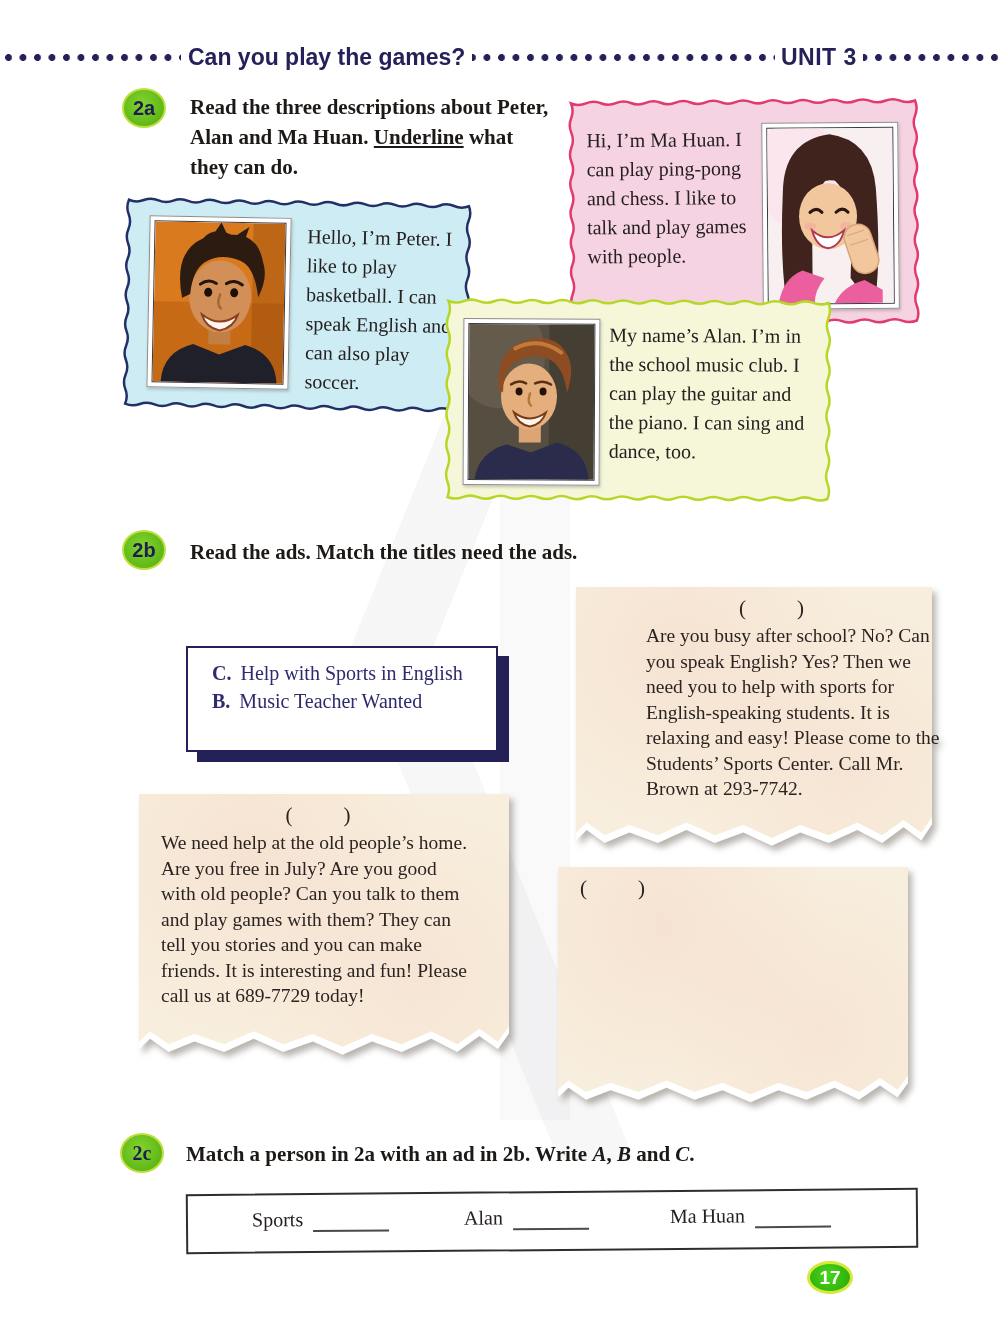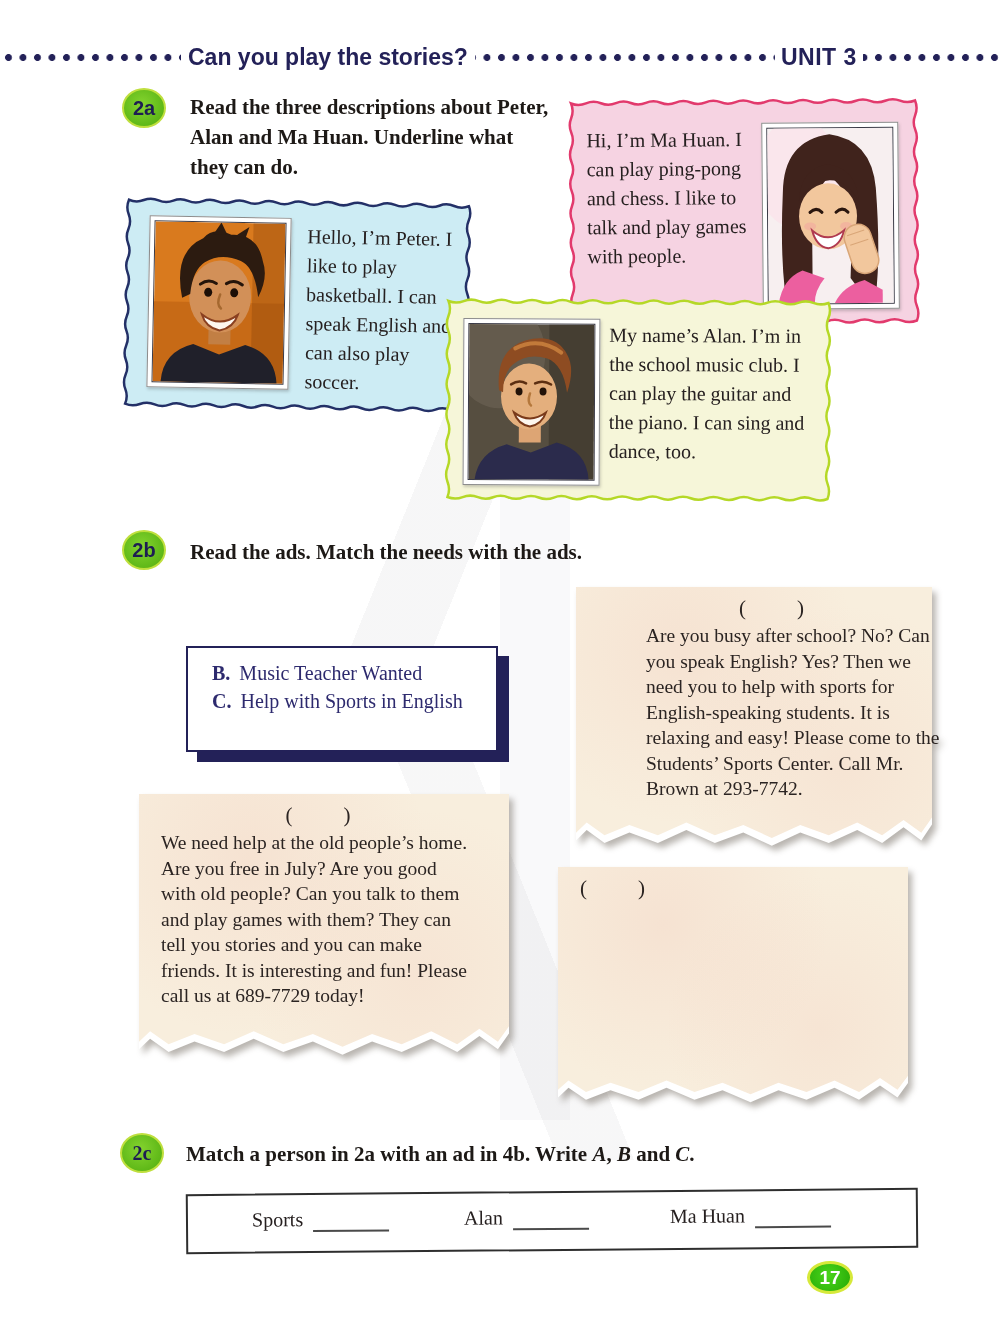--- a/index.html
+++ b/index.html
@@ -27,21 +27,21 @@
   .badge{position:absolute;width:40px;height:36px;border-radius:50%;
     background:radial-gradient(circle at 45% 40%,#85d42f 0%,#5cb616 75%);
     border:2px solid #bfdf3e;display:flex;align-items:center;justify-content:center;
     font-family:"Liberation Sans",sans-serif;font-weight:bold;font-size:20px;color:#1d1d52;}
   .badge-2a{left:122px;top:88px;}
   .badge-2b{left:122px;top:530px;}
   .badge-2c{left:120px;top:1133px;font-family:Liberation Serif, serif;}
 
   .inst{position:absolute;font-weight:bold;font-size:21px;line-height:30px;color:#1d1916;}
   .inst-2a{left:190px;top:92px;width:365px;}
-  .inst-2a .u{}
+  .inst-2a .u{text-decoration:underline;}
   .inst-2b{left:190px;top:537px;width:620px;}
   .inst-2c{left:186px;top:1139px;width:720px;}
   .inst-2c .it{font-style:italic;font-weight:bold;}
 
   
   .card{position:absolute;}
   .card .wavy{position:absolute;left:0;top:0;}
   .card-peter{left:122px;top:198px;width:350px;height:214px;transform:rotate(1.1deg);z-index:2;}
   .card-mahuan{left:567px;top:97px;width:354px;height:230px;transform:rotate(-0.5deg);z-index:1;}
   .card-alan{left:443px;top:297px;width:390px;height:206px;transform:rotate(0.3deg);z-index:3;}
@@ -98,21 +98,21 @@
 </head>
 <body>
 
 <div class="page">
 
   <div class="wm wm1"></div>
   <div class="wm wm2"></div>
   <div class="wm wm3"></div>
 
   <div class="dots-line"></div>
-  <span class="lesson-title">Can you play the stories?</span>
+  <span class="lesson-title">Can you play the games?</span>
   <span class="unit-label">UNIT 3</span>
 
   <div class="badge badge-2a">2a</div>
   <div class="inst inst-2a"><span>Read the three descriptions about Peter, Alan and Ma Huan. </span><span class="u">Underline</span><span> what they can do.</span></div>
 
   <div class="card card-mahuan">
     <svg class="wavy" viewBox="0 0 354 230" width="354" height="230">
         <path d="M 5 5 Q 12.478260869565219 8 19.956521739130437 5 Q 27.434782608695656 2 34.913043478260875 5 Q 42.39130434782609 8 49.86956521739131 5 Q 57.34782608695652 2 64.82608695652173 5 Q 72.30434782608697 8 79.78260869565219 5 Q 87.26086956521739 2 94.73913043478261 5 Q 102.21739130434783 8 109.69565217391305 5 Q 117.17391304347827 2 124.65217391304348 5 Q 132.1304347826087 8 139.6086956521739 5 Q 147.08695652173913 2 154.56521739130434 5 Q 162.04347826086956 8 169.52173913043478 5 Q 177 2 184.47826086956522 5 Q 191.95652173913044 8 199.43478260869566 5 Q 206.91304347826087 2 214.3913043478261 5 Q 221.8695652173913 8 229.34782608695653 5 Q 236.82608695652175 2 244.30434782608697 5 Q 251.7826086956522 8 259.2608695652174 5 Q 266.73913043478257 2 274.2173913043478 5 Q 281.695652173913 8 289.17391304347825 5 Q 296.65217391304344 2 304.1304347826087 5 Q 311.6086956521739 8 319.0869565217391 5 Q 326.5652173913043 2 334.04347826086956 5 Q 341.52173913043475 8 349 5 Q 352 12.333333333333332 349 19.666666666666664 Q 346 26.999999999999996 349 34.33333333333333 Q 352 41.666666666666664 349 48.99999999999999 Q 346 56.333333333333336 349 63.666666666666664 Q 352 71 349 78.33333333333333 Q 346 85.66666666666666 349 93 Q 352 100.33333333333333 349 107.66666666666667 Q 346 114.99999999999999 349 122.33333333333333 Q 352 129.66666666666666 349 137 Q 346 144.33333333333334 349 151.66666666666666 Q 352 159 349 166.33333333333331 Q 346 173.66666666666666 349 180.99999999999997 Q 352 188.33333333333334 349 195.66666666666666 Q 346 203 349 210.33333333333331 Q 352 217.66666666666666 349 224.99999999999997 Q 341.5217391304348 228 334.04347826086956 225 Q 326.5652173913044 222 319.0869565217391 225 Q 311.60869565217394 228 304.1304347826087 225 Q 296.6521739130435 222 289.17391304347825 225 Q 281.69565217391306 228 274.2173913043478 225 Q 266.7391304347826 222 259.2608695652174 225 Q 251.78260869565216 228 244.30434782608694 225 Q 236.82608695652172 222 229.3478260869565 225 Q 221.86956521739128 228 214.39130434782606 225 Q 206.91304347826087 222 199.43478260869566 225 Q 191.95652173913044 228 184.47826086956522 225 Q 177 222 169.52173913043478 225 Q 162.04347826086956 228 154.56521739130434 225 Q 147.08695652173913 222 139.6086956521739 225 Q 132.1304347826087 228 124.65217391304347 225 Q 117.17391304347825 222 109.69565217391303 225 Q 102.21739130434781 228 94.7391304347826 225 Q 87.26086956521738 222 79.78260869565216 225 Q 72.30434782608697 228 64.82608695652175 225 Q 57.34782608695653 222 49.86956521739131 225 Q 42.39130434782609 228 34.913043478260875 225 Q 27.434782608695656 222 19.956521739130437 225 Q 12.478260869565219 228 5.000000000000002 225 Q 8 217.66666666666666 5 210.33333333333334 Q 2 203 5 195.66666666666669 Q 8 188.33333333333331 5 181 Q 2 173.66666666666666 5 166.33333333333334 Q 8 159 5 151.66666666666669 Q 2 144.33333333333334 5 137.00000000000003 Q 8 129.66666666666666 5 122.33333333333333 Q 2 115.00000000000001 5 107.66666666666667 Q 8 100.33333333333334 5 93 Q 2 85.66666666666667 5 78.33333333333333 Q 8 71.00000000000001 5 63.66666666666668 Q 2 56.33333333333335 5 49.00000000000002 Q 8 41.666666666666664 5 34.333333333333336 Q 2 27.00000000000001 5 19.66666666666668 Q 8 12.333333333333353 5 5.0000000000000195 Z" fill="#f6d3e2" stroke="#e23a6d" stroke-width="2.5"></path>
       </svg>
     <div class="card-text">Hi, I’m Ma Huan. I can play ping-pong and chess. I like to talk and play games with people.</div>
@@ -183,25 +183,25 @@
         <ellipse cx="50" cy="67" rx="3.5" ry="4" fill="#221208"></ellipse>
         <ellipse cx="74" cy="67" rx="3.5" ry="4" fill="#221208"></ellipse>
         <path d="M61,69 Q58,78 62,81" stroke="#b5783c" stroke-width="2.5" fill="none" stroke-linecap="round"></path>
         <path d="M45,88 Q61,100 77,88 Q73,100 61,102 Q49,100 45,88 Z" fill="#fdf6ee" stroke="#7a3a1a" stroke-width="2"></path>
       </svg>
     </div>
     <div class="card-text">My name’s Alan. I’m in the school music club. I can play the guitar and the piano. I can sing and dance, too.</div>
   </div>
 
   <div class="badge badge-2b">2b</div>
-  <div class="inst inst-2b">Read the ads. Match the needs with the ads.</div>
+  <div class="inst inst-2b">Read the ads. Match the titles need the ads.</div>
 
   <div class="titles-box">
+    <div class="title-row"><b>C.</b><span>Help with Sports in English</span></div>
     <div class="title-row"><b>B.</b><span>Music Teacher Wanted</span></div>
-    <div class="title-row"><b>C.</b><span>Help with Sports in English</span></div>
   </div>
 
   <div class="ad ad1">
     <div class="ad-white"></div>
     <div class="ad-paper"></div>
     <div class="ad-content">
       <div class="ad-blank">(&nbsp;&nbsp;&nbsp;&nbsp;&nbsp;&nbsp;&nbsp;&nbsp;)</div>
       <div class="ad-text">Are you busy after school? No? Can you speak English? Yes? Then we need you to help with sports for English-speaking students. It is relaxing and easy! Please come to the Students’ Sports Center. Call Mr. Brown at 293-7742.</div>
     </div>
   </div>
@@ -217,21 +217,21 @@
 
   <div class="ad ad3">
     <div class="ad-white"></div>
     <div class="ad-paper"></div>
     <div class="ad-content">
       <div class="ad-blank">(&nbsp;&nbsp;&nbsp;&nbsp;&nbsp;&nbsp;&nbsp;&nbsp;)</div>
     </div>
   </div>
 
   <div class="badge badge-2c">2c</div>
-  <div class="inst inst-2c"><span>Match a person in 2a with an ad in 4b. Write </span><span class="it">A</span><span>, </span><span class="it">B</span><span> and </span><span class="it">C</span><span>.</span></div>
+  <div class="inst inst-2c"><span>Match a person in 2a with an ad in 2b. Write </span><span class="it">A</span><span>, </span><span class="it">B</span><span> and </span><span class="it">C</span><span>.</span></div>
 
   <div class="match-box">
     <div class="match-item mi-1"><span>Sports</span><span class="blank"></span></div>
     <div class="match-item mi-2"><span>Alan</span><span class="blank"></span></div>
     <div class="match-item mi-3"><span>Ma Huan</span><span class="blank"></span></div>
   </div>
 
   <div class="page-badge">17</div>
 
 </div>

